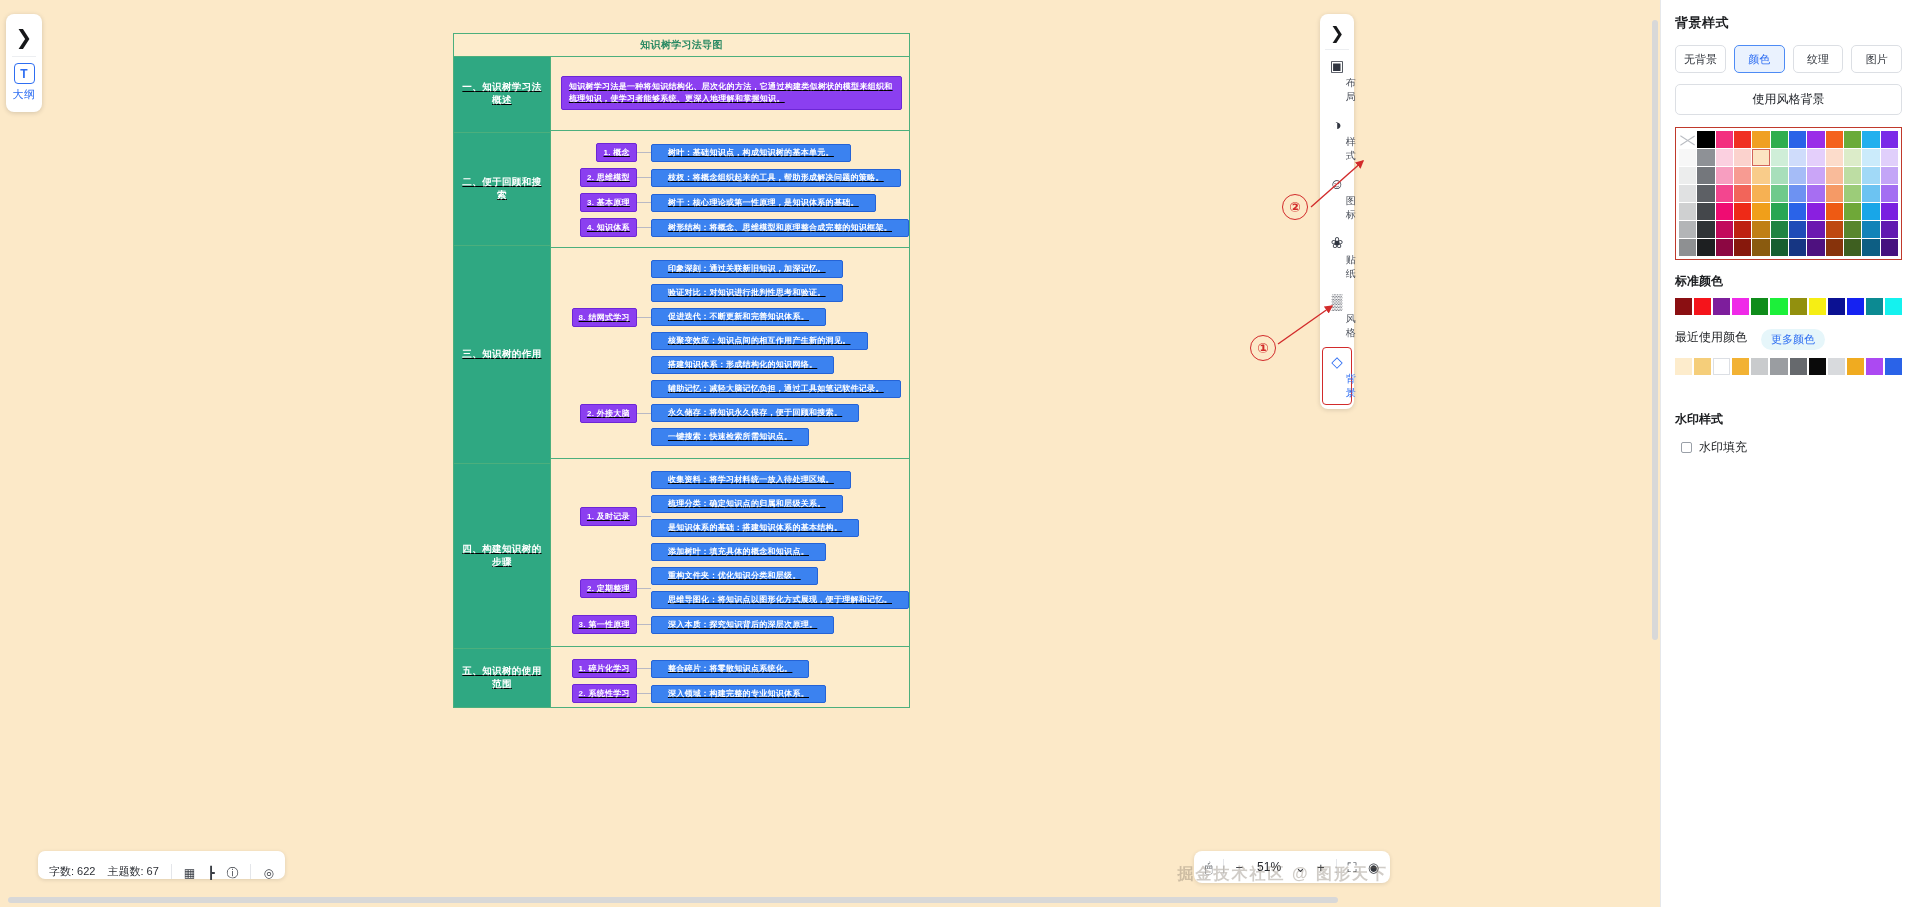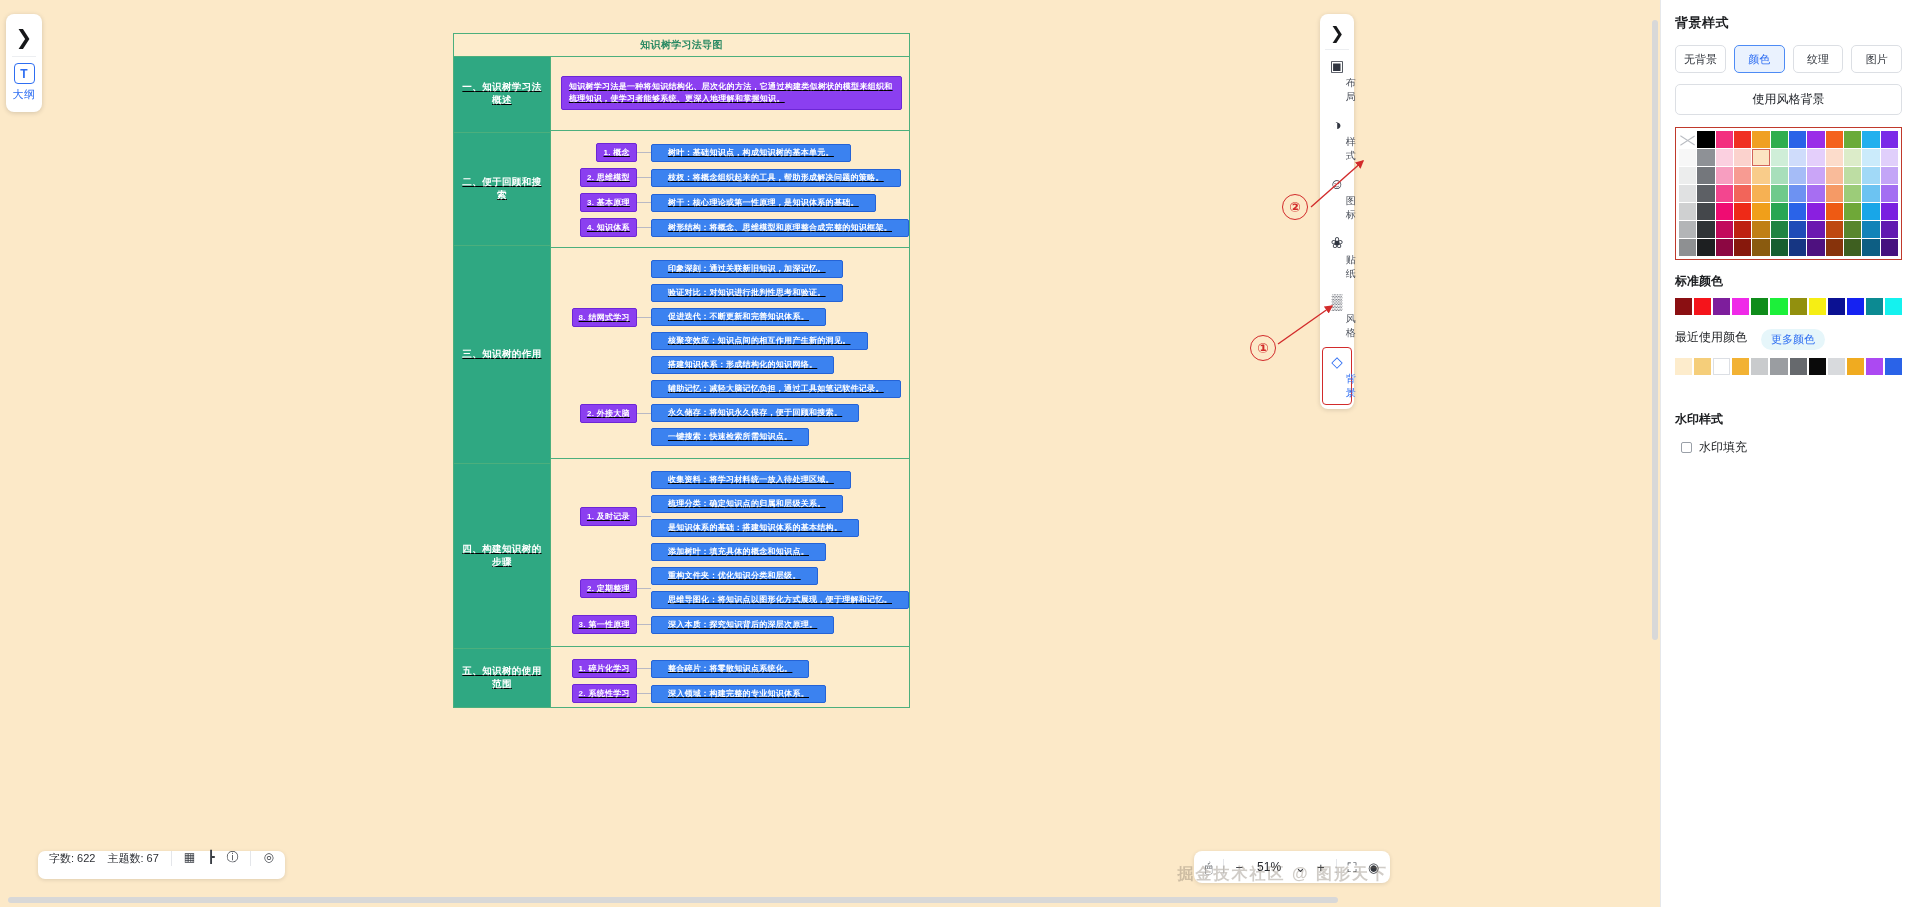--- a/index.html
+++ b/index.html
@@ -146,21 +146,21 @@
     padding: 3px 10px; cursor: pointer;
   }
   .cbrow { display: flex; align-items: center; gap: 7px; margin-top: 11px; padding-left: 6px; }
   .cbox { width: 11px; height: 11px; border: 1.2px solid #9aa0a8; border-radius: 2px; background: #fff; cursor: pointer; }
   .cblbl { font-size: 12px; color: #1b1d20; }
 
   
   .statusbar {
     position: absolute; left: 38px; bottom: 28px; height: 28px;
     background: #ffffff; border-radius: 7px; box-shadow: 0 1px 4px rgba(0,0,0,.12);
-    display: flex; align-items: flex-start; padding: 0 11px; gap: 12px;
+    display: flex; align-items: flex-end; padding: 0 11px; gap: 12px;
   }
   .sb-txt { font-size: 11px; color: #2c2f35; white-space: nowrap; }
   .sb-div { width: 1px; height: 15px; background: #e4e6ea; }
   .sb-ico { font-size: 12px; color: #3a3e45; cursor: pointer; line-height: 1; }
   .zoombar {
     position: absolute; right: 270px; bottom: 24px; height: 32px;
     background: #ffffff; border-radius: 8px; box-shadow: 0 1px 4px rgba(0,0,0,.12);
     display: flex; align-items: center; padding: 0 11px; gap: 11px;
   }
   .zb-ico { font-size: 13px; color: #33373e; cursor: pointer; line-height: 1; }

